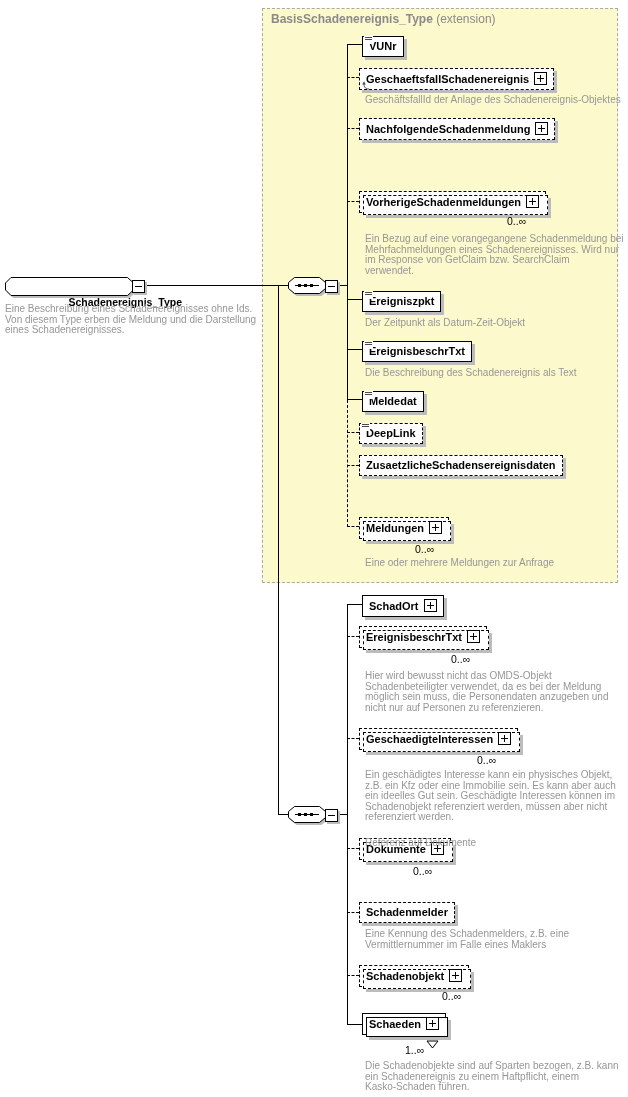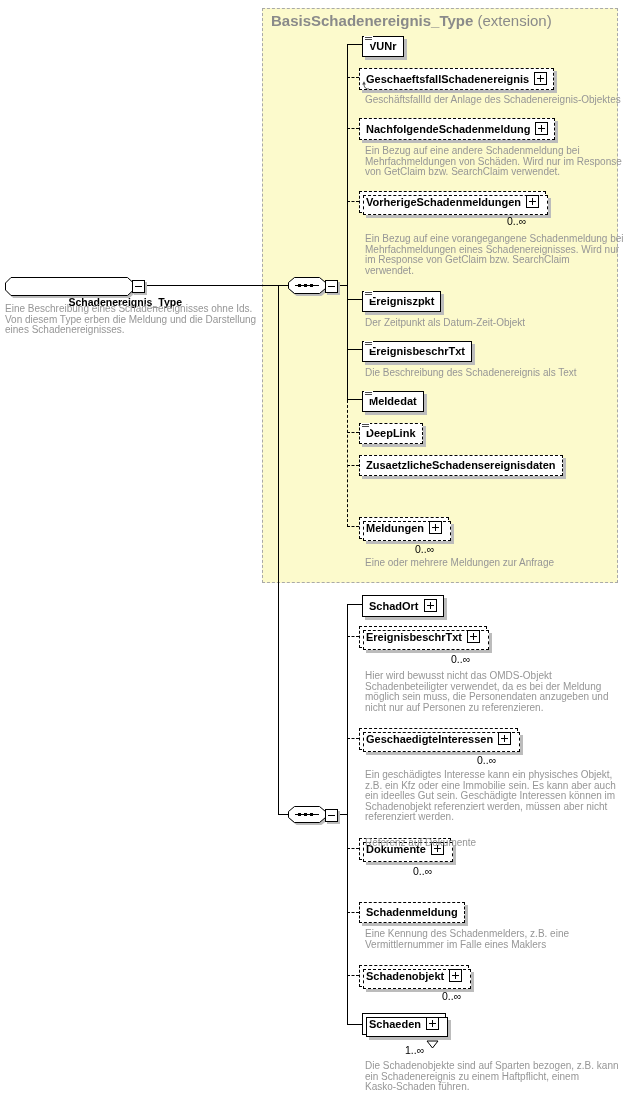--- a/index.html
+++ b/index.html
@@ -2,21 +2,21 @@
 <html><head>
 <meta charset="utf-8">
 <style>
   html,body{margin:0;padding:0;background:#fff;}
   .canvas{position:relative;width:628px;height:1097px;background:#ffffff;
           font-family:"Liberation Sans",sans-serif;overflow:hidden;}
 
   
   .extframe{position:absolute;left:262px;top:8px;width:356px;height:575px;
             background:#fcfacc;border:1px dashed #a9a9a9;box-sizing:border-box;}
-  .exttitle{position:absolute;left:271px;top:12px;font-size:15px;color:#8a8a8a;white-space:nowrap;}
+  .exttitle{position:absolute;left:271px;top:12px;font-size:12px;color:#8a8a8a;white-space:nowrap;}
   .exttitle b{font-weight:bold;}
 
   
   .lh{position:absolute;height:0;border-top:1px solid #000;}
   .lv{position:absolute;width:0;border-left:1px solid #000;}
   .lh.dash{border-top-style:dashed;}
   .lv.dash{border-left-style:dashed;}
 
   
   .ebox{position:absolute;z-index:0;background:#fff;border:1px solid #000;
@@ -148,23 +148,20 @@
           <path d="M0.2 3.4 L2 0.2 L3.8 3.4 Z" fill="#4a4a4a"></path>
         </svg>
     </span>
     <span>GeschaeftsfallSchadenereignis</span><span class="plus"></span>
   </div>
   <div class="ann" style="left:365px;top:95px">GeschäftsfallId der Anlage des Schadenereignis-Objektes</div>
 
   <div class="ebox dashed" style="left:359px;top:118px">
     <span>NachfolgendeSchadenmeldung</span><span class="plus"></span>
   </div>
-  <div class="ann" style="left:365px;top:146px">Ein Bezug auf eine andere Schadenmeldung bei
-Mehrfachmeldungen von Schäden. Wird nur im Response
-von GetClaim bzw. SearchClaim verwendet.</div>
 
   <div class="ebox dashed multi" style="left:359px;top:191px">
     <span>VorherigeSchadenmeldungen</span><span class="plus"></span>
   </div>
   <div class="occ" style="left:507px;top:215px">0..∞</div>
   <div class="ann" style="left:365px;top:234px">Ein Bezug auf eine vorangegangene Schadenmeldung bei
 Mehrfachmeldungen eines Schadenereignisses. Wird nur
 im Response von GetClaim bzw. SearchClaim
 verwendet.</div>
 
@@ -223,21 +220,21 @@
 Schadenobjekt referenziert werden, müssen aber nicht
 referenziert werden.</div>
 
   <div class="ebox dashed multi" style="left:359px;top:838px">
     <span>Dokumente</span><span class="plus"></span>
   </div>
   <div class="occ" style="left:413px;top:865px">0..∞</div>
   <div class="ann" style="left:365px;top:838px">Referenz auf Dokumente</div>
 
   <div class="ebox dashed" style="left:359px;top:902px">
-    <span>Schadenmeldung</span>
+    <span>Schadenmelder</span>
   </div>
   <div class="ann" style="left:365px;top:929px">Eine Kennung des Schadenmelders, z.B. eine
 Vermittlernummer im Falle eines Maklers</div>
 
   <div class="ebox dashed multi" style="left:359px;top:965px">
     <span>Schadenobjekt</span><span class="plus"></span>
   </div>
   <div class="occ" style="left:442px;top:990px">0..∞</div>
 
   <div class="ebox multi solidmulti" style="left:362px;top:1013px">

